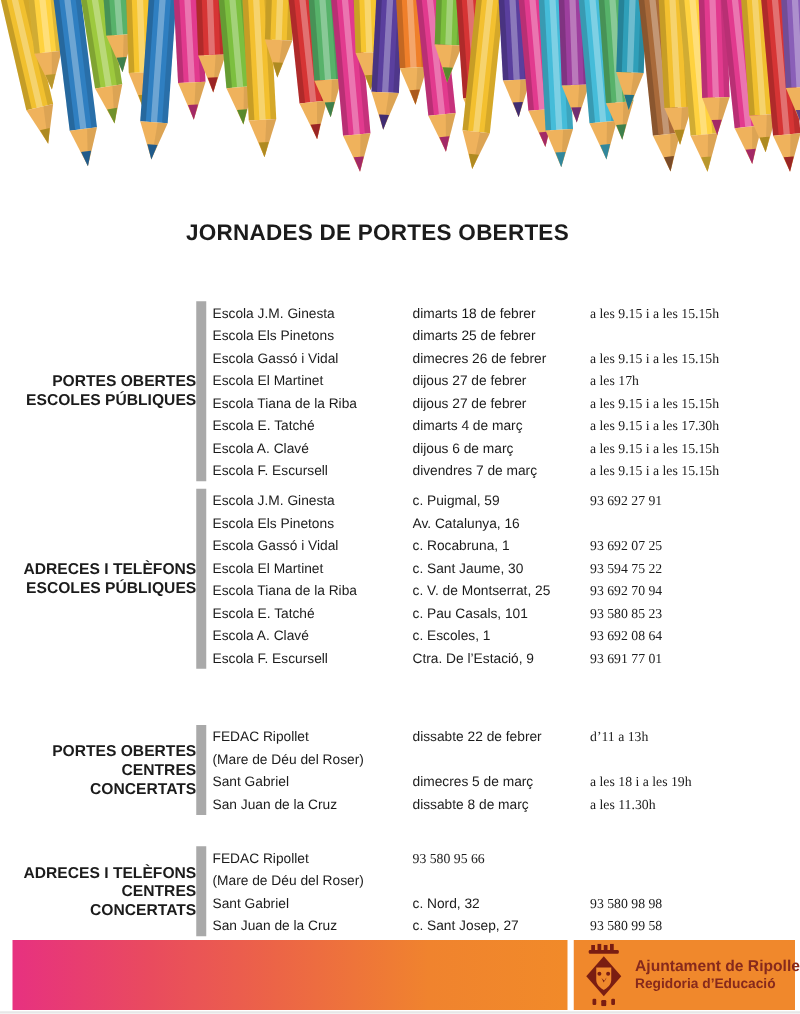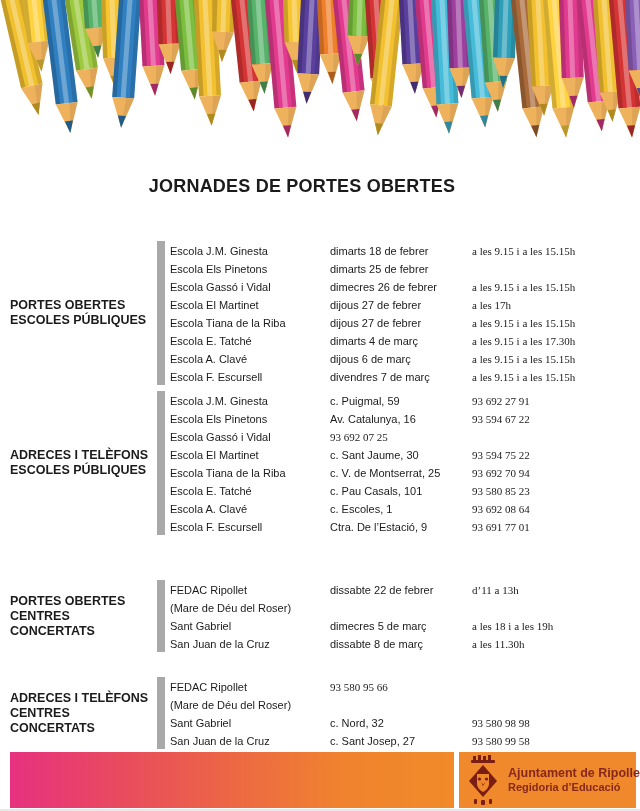--- a/index.html
+++ b/index.html
@@ -11,21 +11,21 @@
   
   #pencils-header{position:absolute;top:0;left:0;width:640px;height:158px;overflow:hidden;}
   
   .title-wrap{position:absolute;top:160px;left:0;width:604px;text-align:center;}
   .doc-title{font-size:21px;font-weight:bold;letter-spacing:.2px;}
   .doc-subtitle{font-size:18px;font-weight:bold;margin-top:16px;letter-spacing:.2px;}
   
   .section{position:absolute;left:10px;right:6px;display:flex;align-items:stretch;}
   .section-label{
     width:147px;flex:none;display:flex;flex-direction:column;justify-content:center;
-    text-align:left;font-weight:bold;font-size:12.5px;line-height:15px;
+    text-align:right;font-weight:bold;font-size:12.5px;line-height:15px;
   }
   .section-bar{width:8px;flex:none;background:#a9a9a9;margin-right:5px;}
   .section-rows{flex:1;padding-top:1px;}
   .table-row{display:flex;height:18px;line-height:18px;font-size:11px;white-space:nowrap;}
   .cell-name{width:160px;flex:none;overflow:hidden;}
   .cell-mid{width:142px;flex:none;overflow:hidden;}
   .cell-last{flex:1;overflow:hidden;font-family:Liberation Serif, serif;}
   #section-0{top:241px;height:144px;}
   #section-1{top:391px;height:144px;}
   #section-2{top:580px;height:72px;}
@@ -485,24 +485,24 @@
   <div class="section-bar"></div>
   <div class="section-rows">
       <div class="table-row">
         <span class="cell-name">Escola J.M. Ginesta</span>
         <span class="cell-mid">c. Puigmal, 59</span>
         <span class="cell-last">93 692 27 91</span>
       </div>
       <div class="table-row">
         <span class="cell-name">Escola Els Pinetons</span>
         <span class="cell-mid">Av. Catalunya, 16</span>
-        <span class="cell-last">93 594 67 22</span>
       </div>
       <div class="table-row">
         <span class="cell-name">Escola Gassó i Vidal</span>
+        <span class="cell-mid">c. Rocabruna, 1</span>
         <span class="cell-last">93 692 07 25</span>
       </div>
       <div class="table-row">
         <span class="cell-name">Escola El Martinet</span>
         <span class="cell-mid">c. Sant Jaume, 30</span>
         <span class="cell-last">93 594 75 22</span>
       </div>
       <div class="table-row">
         <span class="cell-name">Escola Tiana de la Riba</span>
         <span class="cell-mid">c. V. de Montserrat, 25</span>

